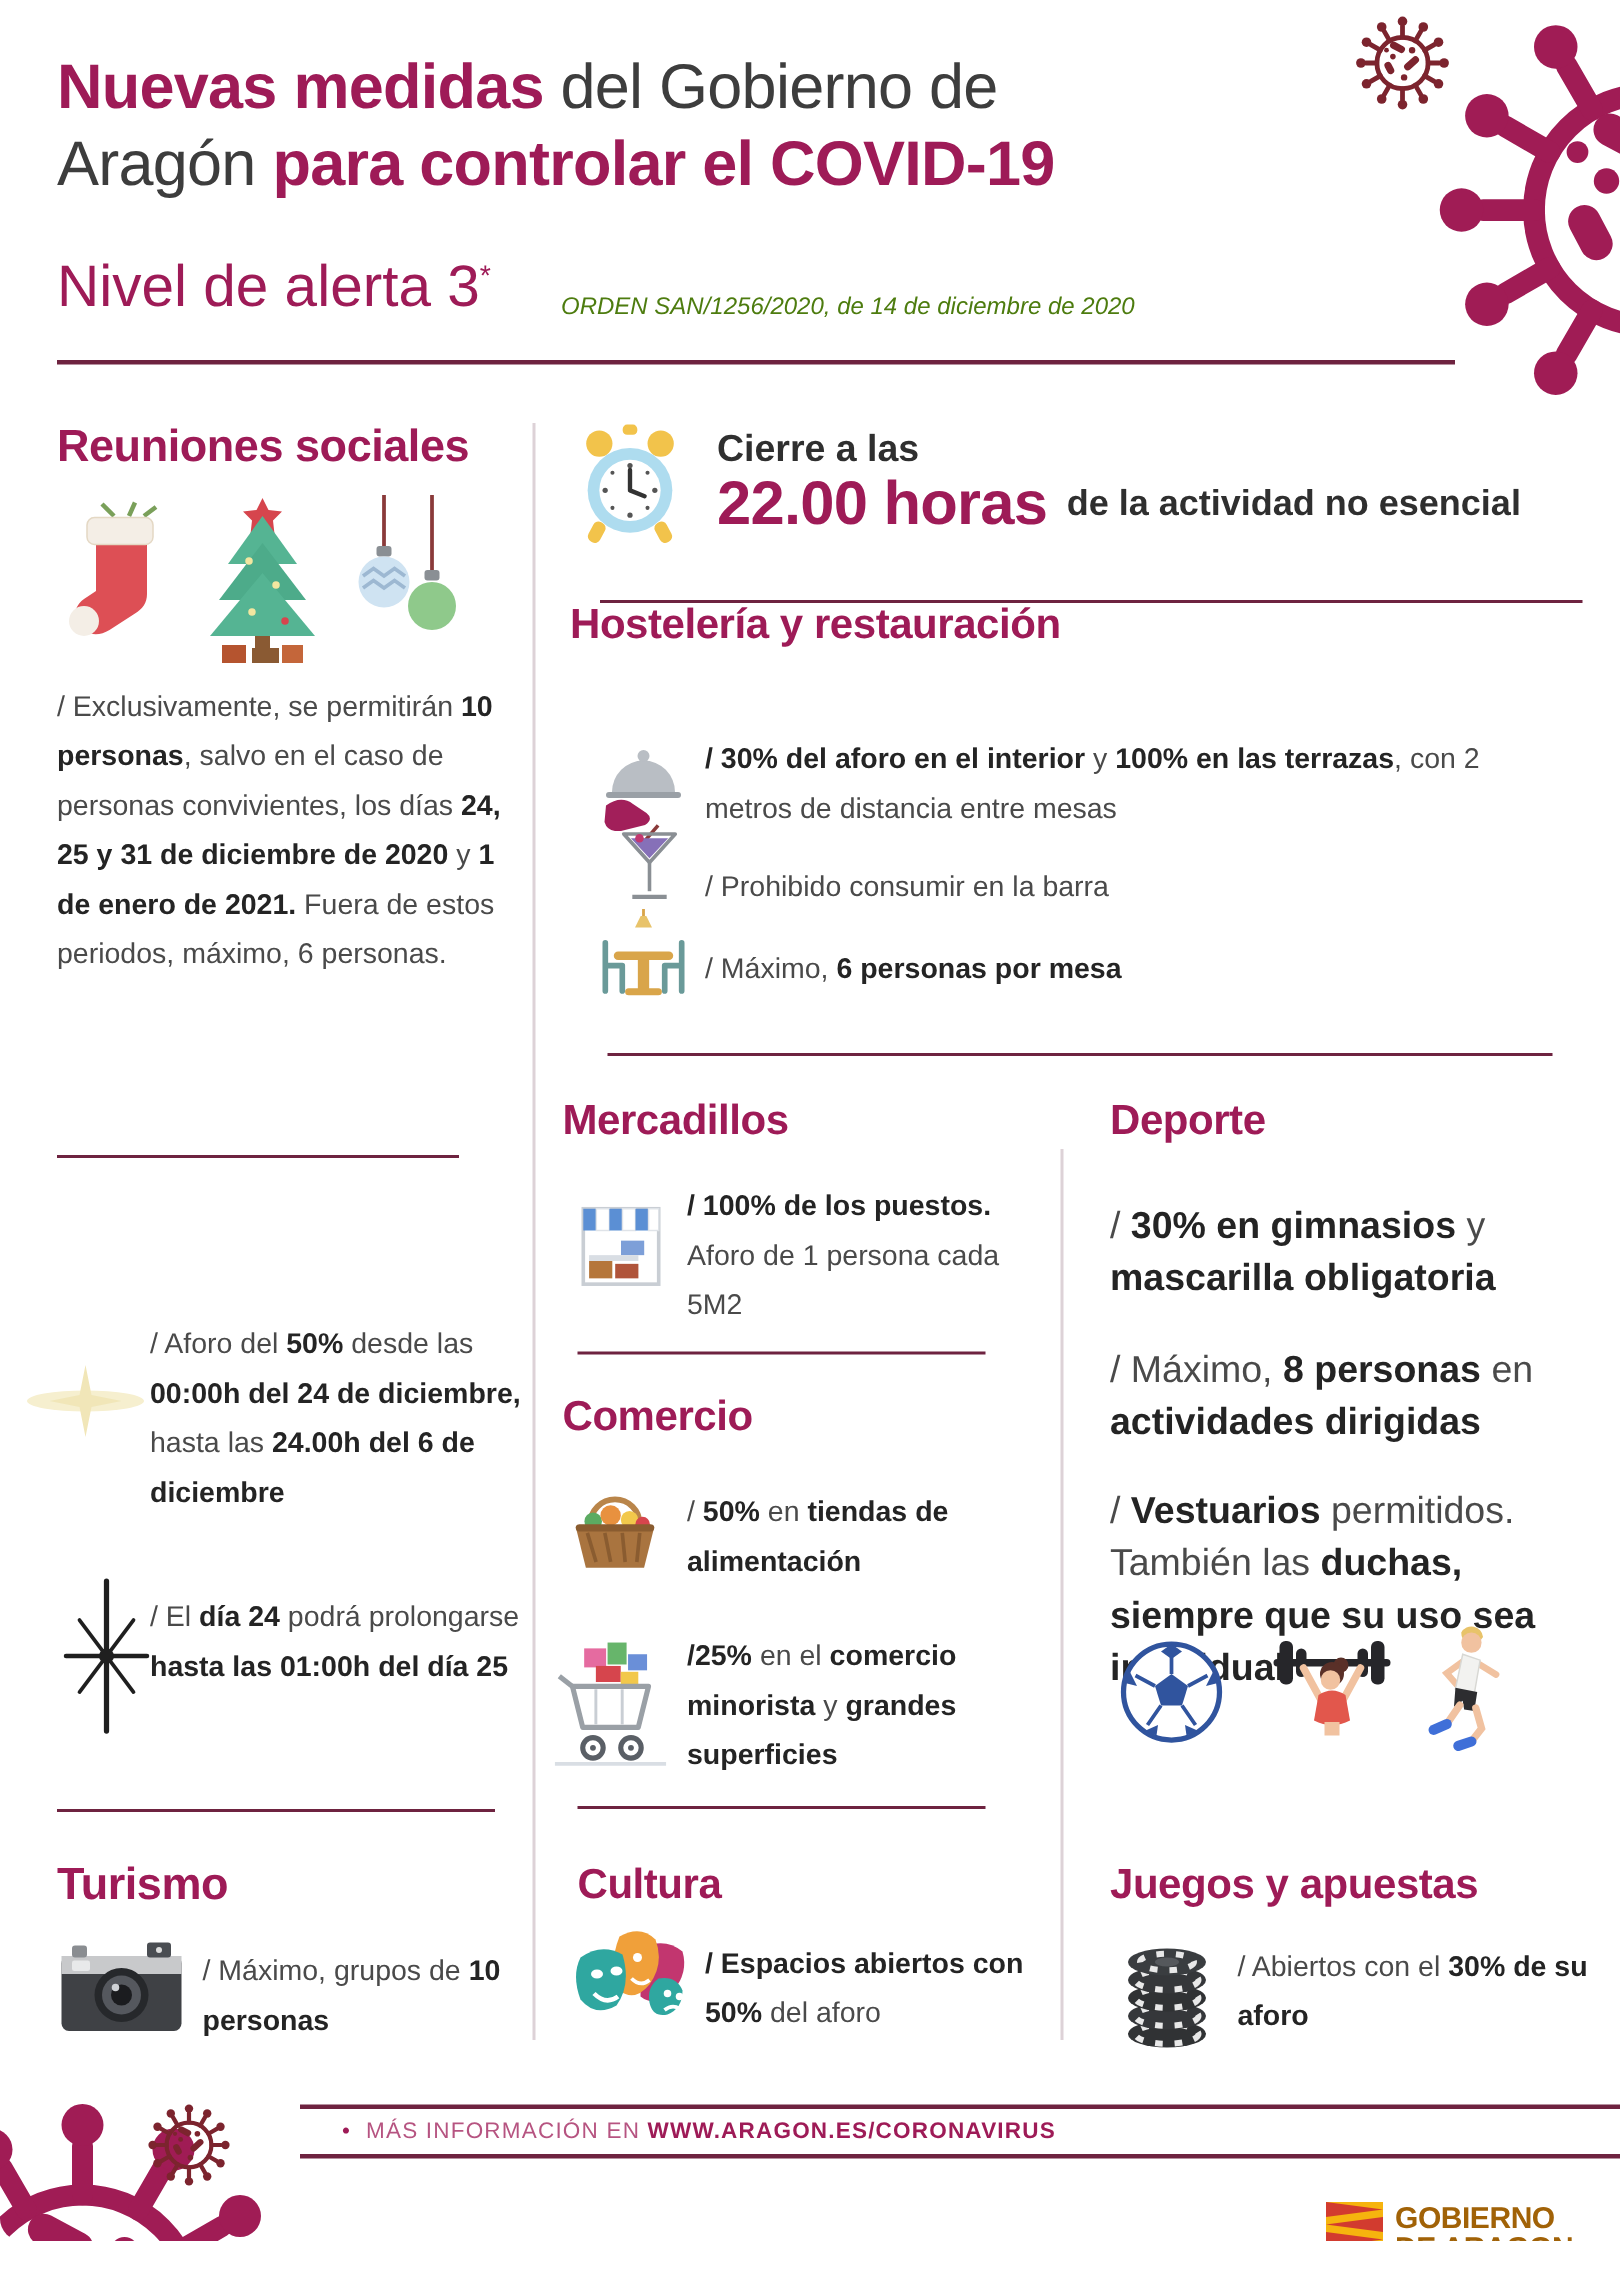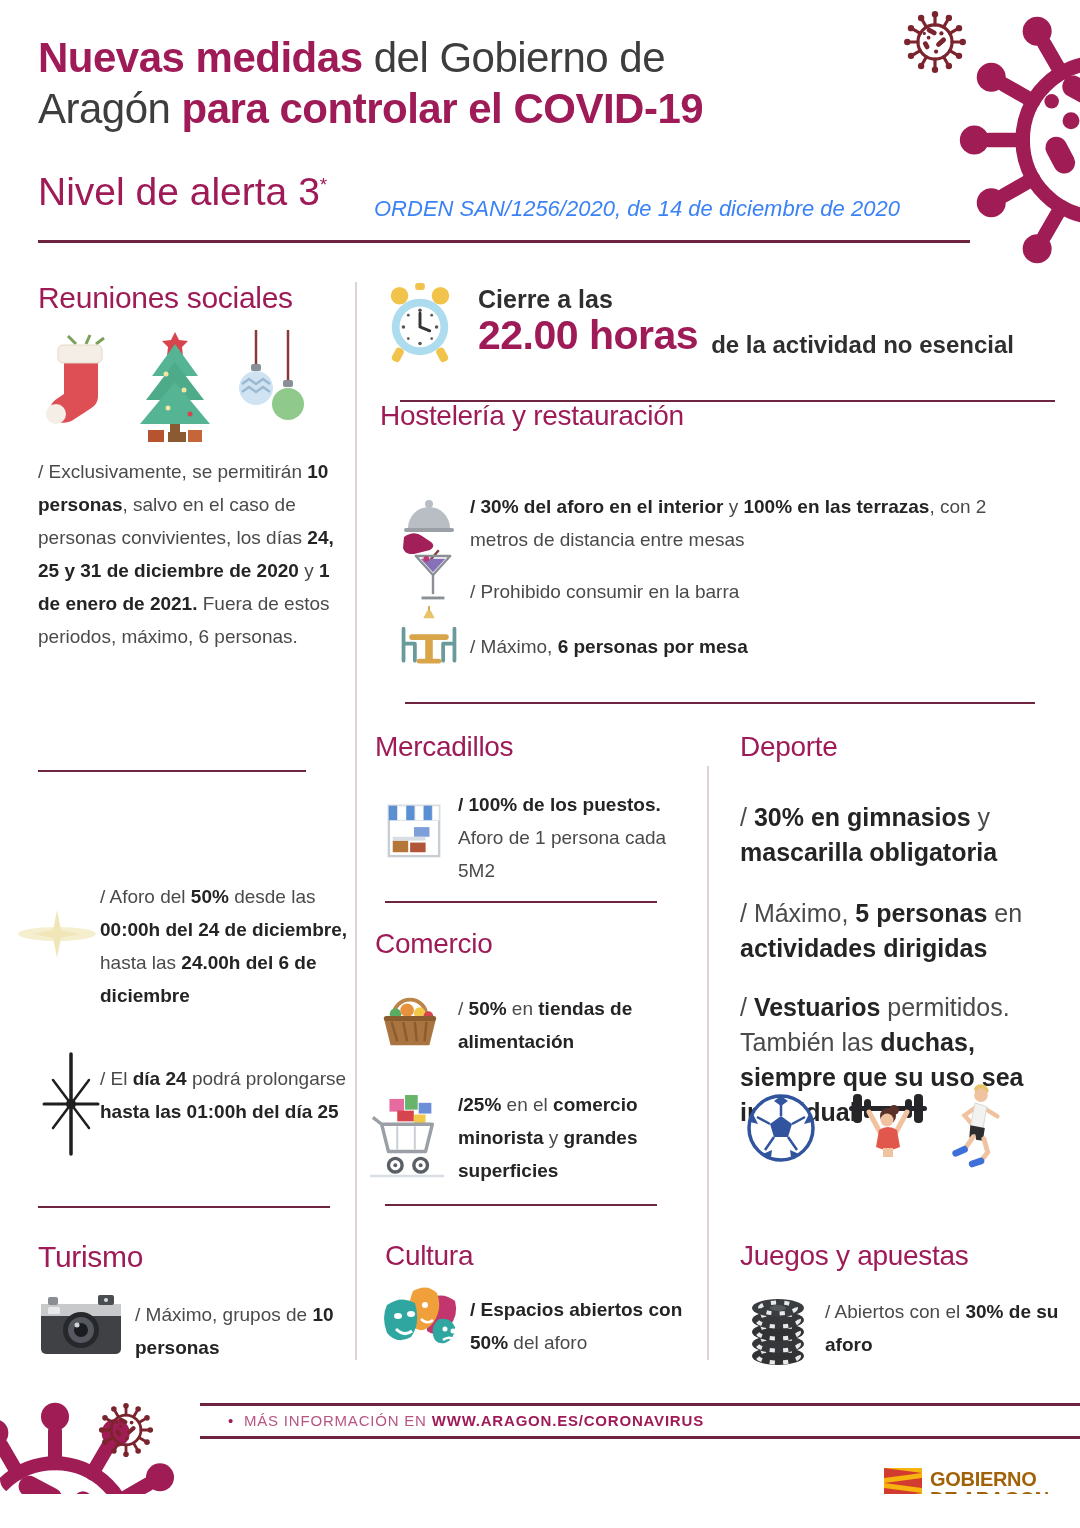--- a/index.html
+++ b/index.html
@@ -4,32 +4,32 @@
 <style>
   html,body{margin:0;padding:0;background:#fff;}
   .page{position:relative;width:1080px;height:1494px;background:#fff;overflow:hidden;
         font-family:"Liberation Sans",sans-serif;border-radius:15px;}
   .abs{position:absolute;}
   
   .title{font-size:42px;line-height:51px;color:#3d3d3d;letter-spacing:-.5px;}
   .title .mb{color:#9e1b57;font-weight:700;}
   .alert{font-size:39px;color:#9e1b57;}
   .alert sup{font-size:19px;}
-  .order{font-size:22px;font-style:italic;color:#3b82f6;}
-  
-  .sech{font-size:28px;font-weight:400;color:#9e1b57;letter-spacing:-.3px;}
+  .order{font-size:16px;font-style:italic;color:#4d7c0f;}
+  
+  .sech{font-size:28px;font-weight:700;color:#9e1b57;letter-spacing:-.3px;}
   
   .txt{font-size:19px;line-height:33px;color:#4a4a4a;}
   .b{font-weight:700;color:#242424;}
   .dep{font-size:25px;line-height:35px;}
   
   .hrd{height:2px;background:#6e2340;}
   .vrl{width:2px;background:#ddd2d7;}
   
-  .cl-row{display:flex;align-items:flex-end;}
+  .cl-row{display:flex;align-items:center;}
   .cl-pre{font-size:25px;font-weight:700;color:#2f2f2f;}
   .cl-time{font-size:41px;font-weight:700;color:#9e1b57;letter-spacing:-.5px;}
   .cl-suf{font-size:24px;font-weight:700;color:#2f2f2f;margin-left:13px;}
   
   .finfo{font-size:15px;letter-spacing:.8px;color:#9e1b57;}
   .finfo .pre{opacity:.75;text-align:right;}
   .finfo .lnk{font-weight:700;}
   .logo-t{font-size:20px;line-height:20px;font-weight:700;color:#a16207;letter-spacing:-.3px;}
   svg{display:block;}
 </style>
@@ -263,21 +263,21 @@
     <circle cx="54" cy="80" r="7" fill="none" stroke="#5a5f66" stroke-width="3.5"></circle>
     <circle cx="28" cy="80" r="2" fill="#5a5f66"></circle>
       <circle cx="54" cy="80" r="2" fill="#5a5f66"></circle>
     <path d="M2,91 H78" stroke="#d9dee4" stroke-width="2.5"></path>
   </svg>
   <div class="abs txt" style="left:458px;top:1088px;width:248px"><span class="b">/</span><span class="b">25%</span><span> en el </span><span class="b">comercio minorista</span><span> y </span><span class="b">grandes superficies</span></div>
   <div class="abs hrd" style="left:385px;top:1204px;width:272px"></div>
 
   <div class="abs sech" style="left:740px;top:731px">Deporte</div>
   <div class="abs txt dep" style="left:740px;top:800px;width:320px"><span>/ </span><span class="b">30% en gimnasios</span><span> y </span><span class="b">mascarilla obligatoria</span></div>
-  <div class="abs txt dep" style="left:740px;top:896px;width:320px"><span>/ Máximo, </span><span class="b">5 personas</span><span> en </span><span class="b">actividades dirigidas</span></div>
+  <div class="abs txt dep" style="left:740px;top:896px;width:320px"><span>/ Máximo, </span><span class="b">8 personas</span><span> en </span><span class="b">actividades dirigidas</span></div>
   <div class="abs txt dep" style="left:740px;top:990px;width:325px"><span>/ </span><span class="b">Vestuarios</span><span> permitidos. También las </span><span class="b">duchas, siempre que su uso sea individual</span></div>
 
   <svg class="abs" style="left:745px;top:1092px;width:72px;height:72px" viewBox="0 0 72 72">
     <circle cx="36" cy="36" r="32" fill="#fff" stroke="#30549e" stroke-width="3.5"></circle>
     <path d="M36,24 l11,8 -4,13 h-14 l-4,-13 z" fill="#30549e"></path>
     <g stroke="#30549e" stroke-width="2.5" fill="none">
       <path d="M36,24 V10 M47,32 L60,25 M43,45 L52,58 M29,45 L20,58 M25,32 L12,25"></path>
     </g>
     <g fill="#30549e">
       <path d="M36,4 l7,5 -7,5 -7,-5 z"></path>

